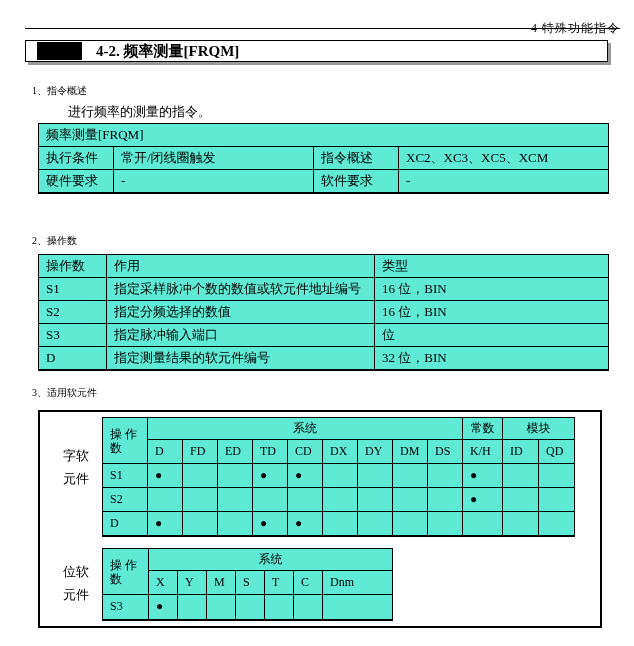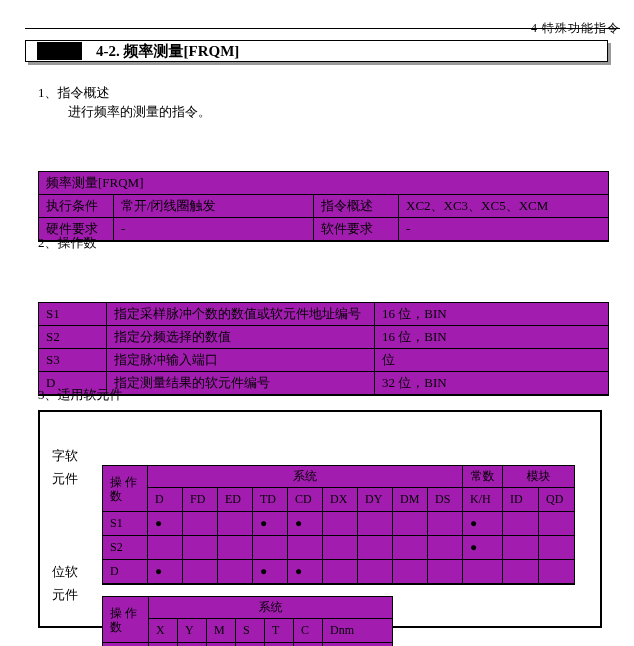--- a/index.html
+++ b/index.html
@@ -24,24 +24,24 @@
     display: flex; align-items: center;
   }
   .title-block {
     display: inline-block; width: 45px; height: 18px;
     background: #000; margin-left: 11px;
   }
   .title-text {
     font-weight: bold; font-size: 15px; margin-left: 14px;
     white-space: nowrap;
   }
-  .sec-heading { position: absolute; left: 38px; font-size: 13px; }
+  .sec-heading { position: absolute; left: 32px; font-size: 10px; }
   .sec-intro   { position: absolute; left: 68px; font-size: 13px; }
 
-  table.dtable { border-collapse: collapse; table-layout: fixed; position: absolute; background: #a21caf; margin-top: 48px; }
+  table.dtable { border-collapse: collapse; table-layout: fixed; position: absolute; background: #5eead4; }
   table.dtable td {
     border: 1px solid #000; font-size: 13px;
     padding: 0 0 0 7px; vertical-align: middle; overflow: hidden; white-space: nowrap;
   }
   table.dtable { border-bottom: 2px solid #000; }
 
   
   .t1 { left: 38px; top: 123px; width: 570px; }
   .t1 td { height: 23px; }
 
@@ -49,21 +49,21 @@
   .t2 { left: 38px; top: 254px; width: 570px; }
   .t2 td { height: 23px; }
 
   
   .devbox {
     position: absolute; left: 38px; top: 410px; width: 564px; height: 218px;
     border: 2px solid #000; background: #fff;
   }
   .dev-label {
     position: absolute; left: 12px; width: 48px;
-    font-size: 13px; line-height: 23px; text-align: left;
+    font-size: 13px; line-height: 23px; text-align: center;
   }
   .wlabel { top: 32px; }
   .blabel { top: 148px; }
 
   table.wt { left: 62px; top: 5px; width: 472px; }
   table.bt { left: 62px; top: 136px; width: 290px; }
   table.wt td, table.bt td { font-size: 12px; padding-left: 7px; }
   td.grp { text-align: center; padding-left: 0 !important; }
   td.oph { line-height: 14px; }
   .wt tr.hrow1 td { height: 22px; }
@@ -118,20 +118,25 @@
 
   <div class="sec-heading" style="top:234px">2、操作数</div>
 
   <table class="dtable t2">
     <colgroup>
         <col style="width:68px">
         <col style="width:268px">
         <col style="width:234px">
       </colgroup>
     <tbody>
+        <tr>
+      <td>操作数</td>
+      <td>作用</td>
+      <td>类型</td>
+    </tr>
     <tr>
       <td>S1</td>
       <td>指定采样脉冲个数的数值或软元件地址编号</td>
       <td>16 位，BIN</td>
     </tr>
     <tr>
       <td>S2</td>
       <td>指定分频选择的数值</td>
       <td>16 位，BIN</td>
     </tr>

